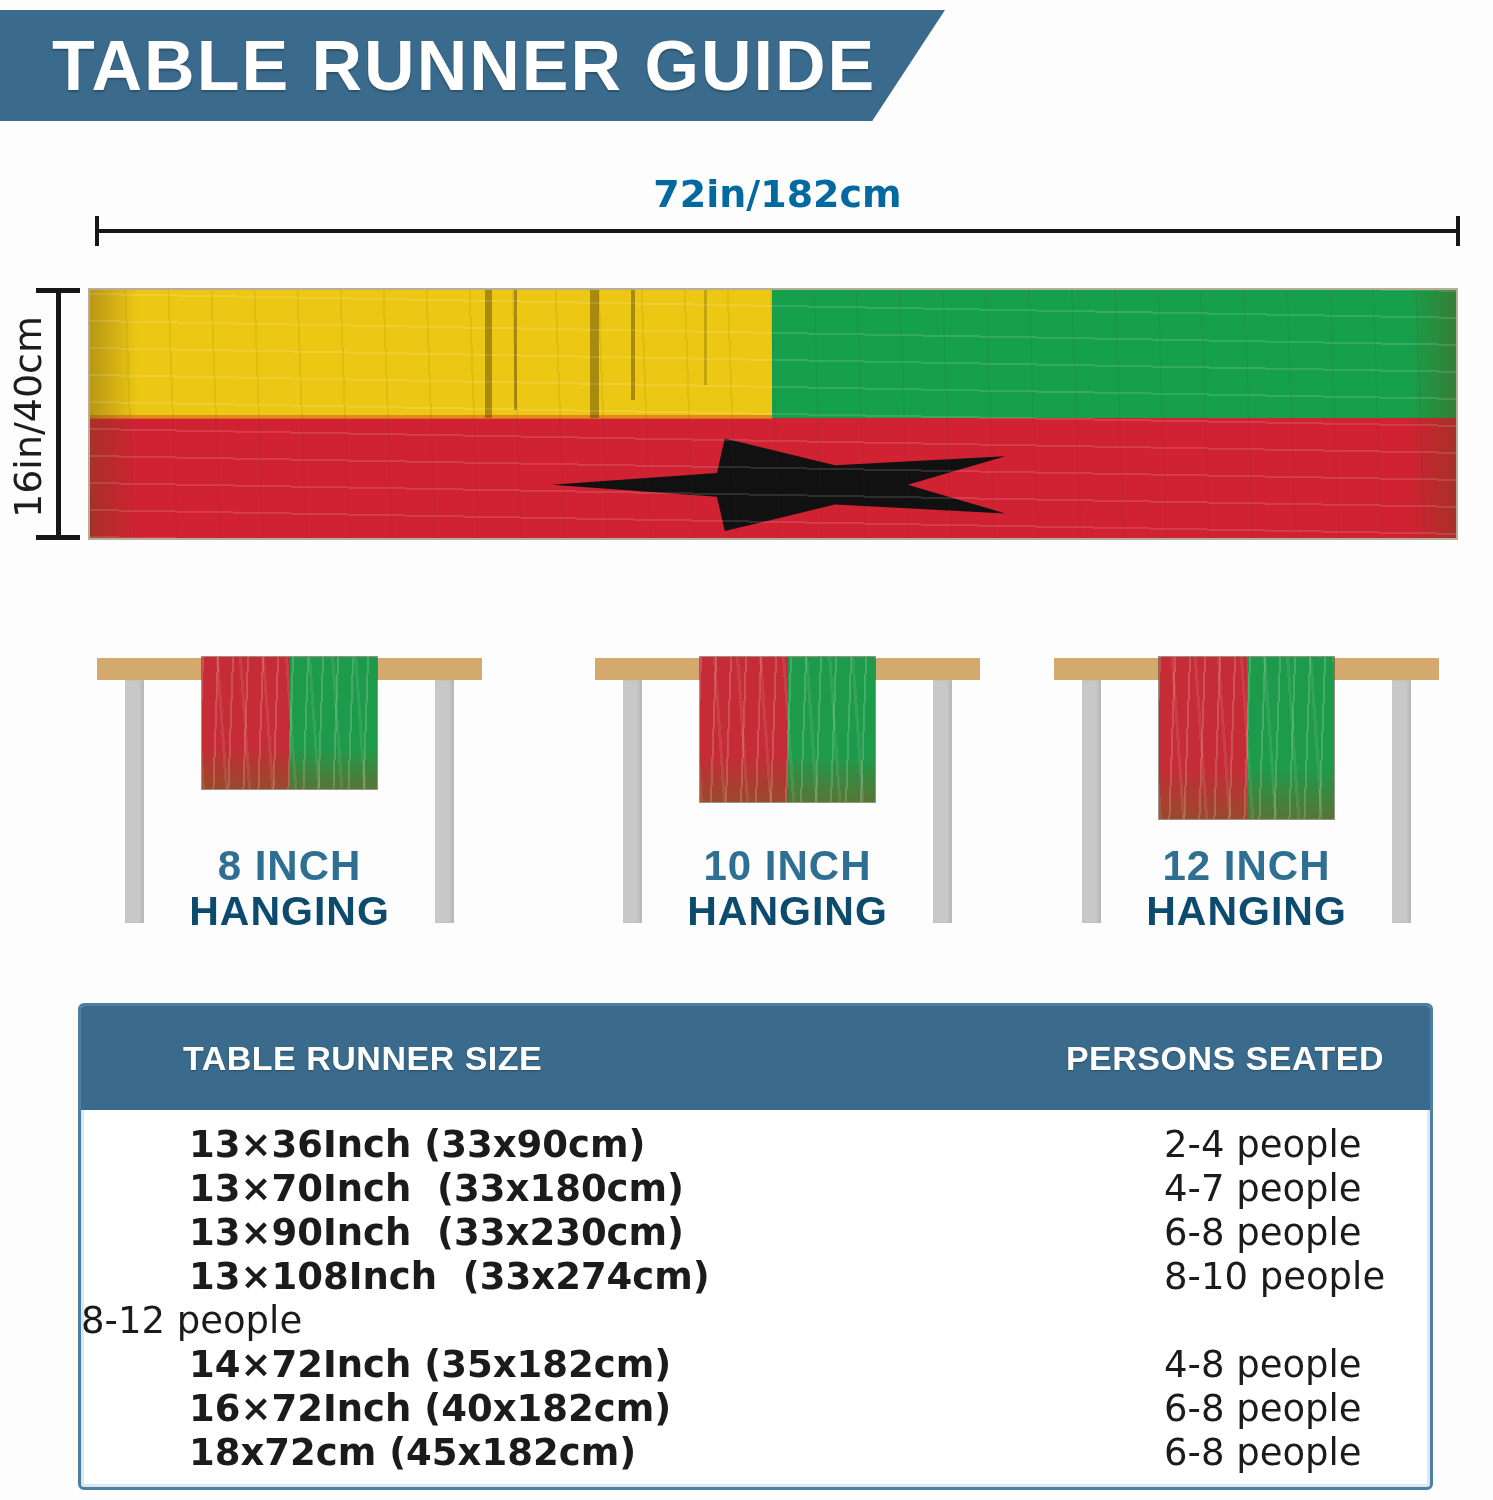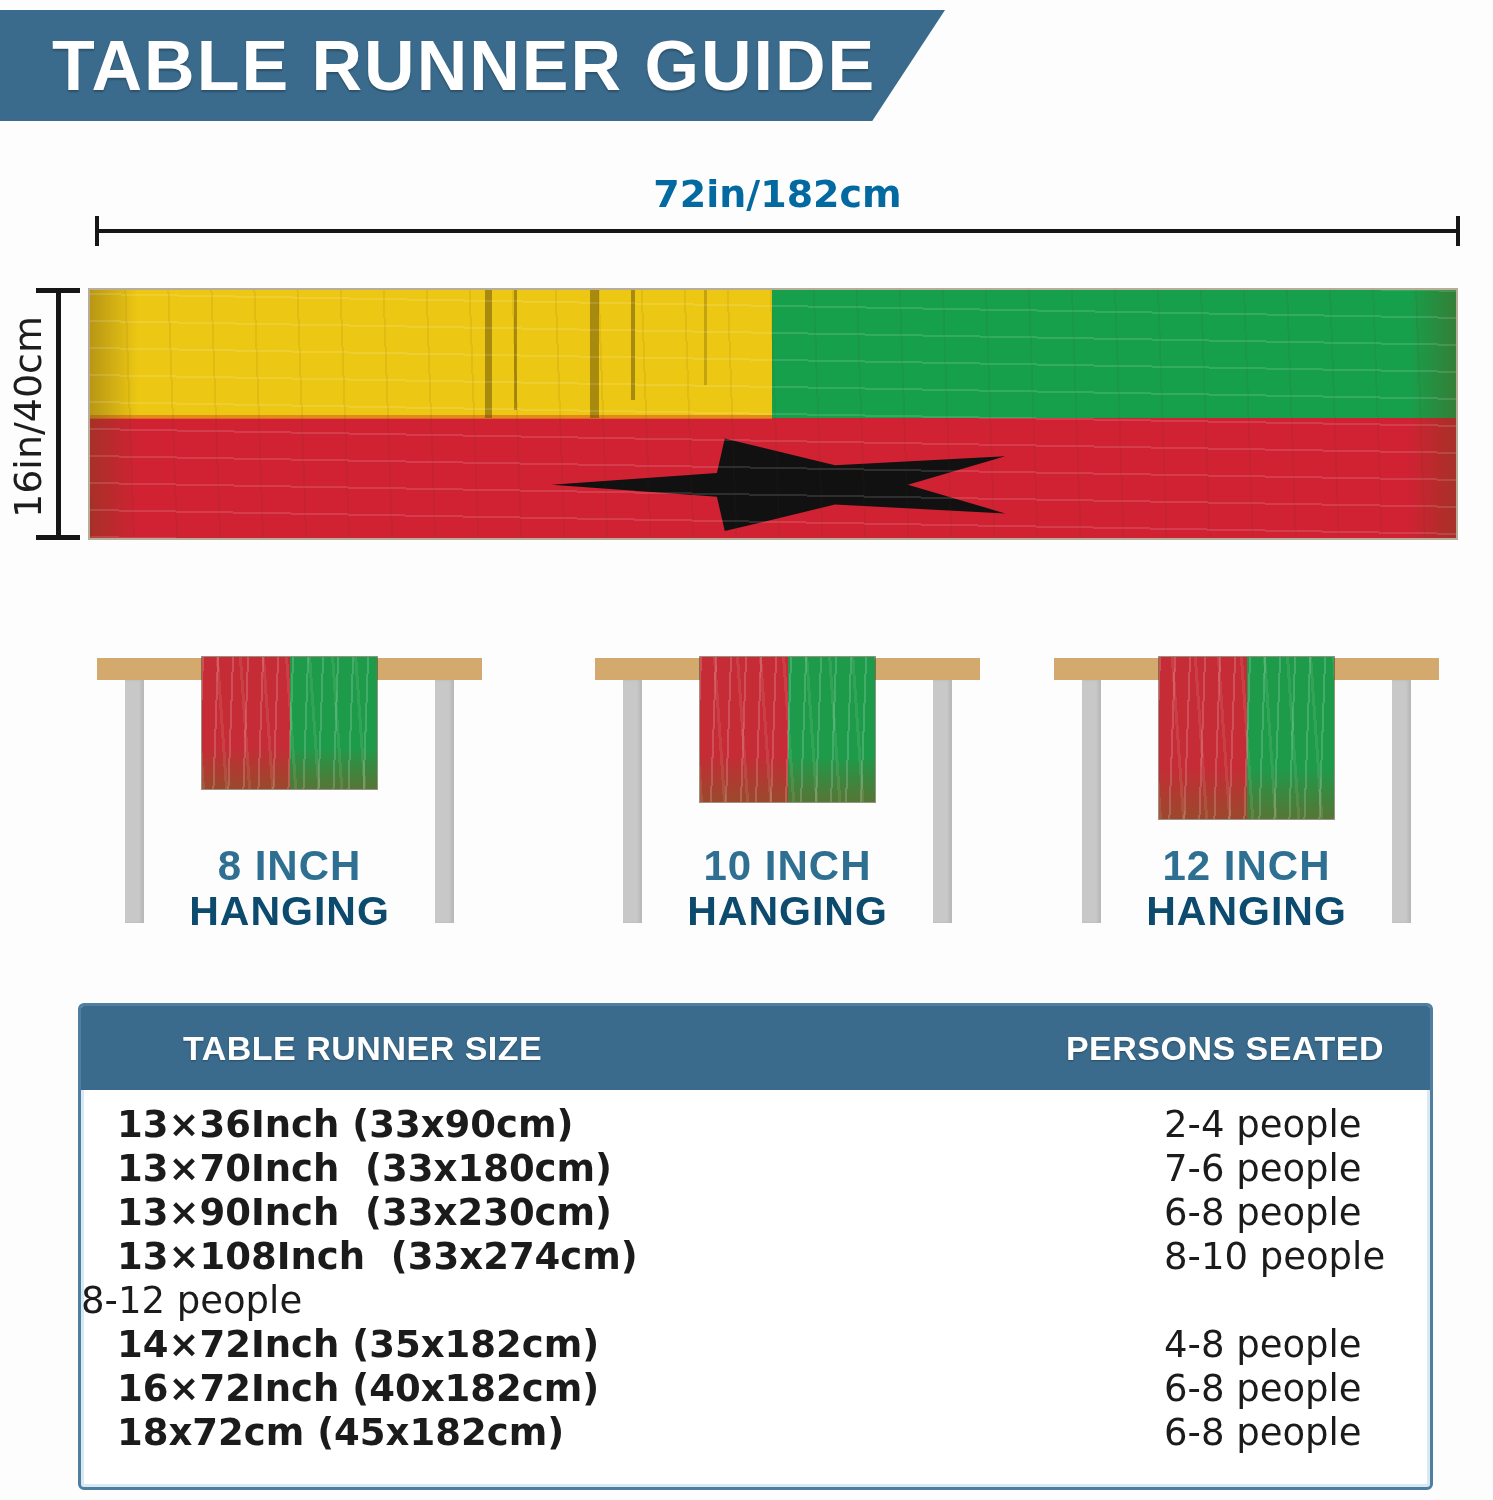--- a/index.html
+++ b/index.html
@@ -120,31 +120,31 @@
   
   .size-table {
     position:absolute; left:78px; top:1003px; width:1355px; height:487px;
     background:#fff;
     border:3px solid var(--table_border_blue);
     border-radius:6px;
     box-shadow:inset 0 0 0 3px #d9e9f4;
     overflow:hidden;
   }
   .size-header {
-    height:84px; background:var(--banner_blue);
+    height:104px; background:var(--banner_blue);
     display:flex; align-items:center; justify-content:space-between;
     padding:0 46px 0 102px;
     font-family:"Liberation Sans", sans-serif;
     font-weight:bold; font-size:34px; letter-spacing:.5px; color:#fff;
   }
   .size-header .hdr { text-shadow:0 1px 2px rgba(0,0,0,.3); }
   .size-body { padding:12px 0 0 0; }
   .size-row { display:flex; align-items:center; height:44px; }
   .cell-size {
-    flex:1; padding-left:36px;
+    flex:1; padding-left:108px;
     font-size:37px; font-weight:600; color:#1b1b1b; white-space:pre;
   }
   .cell-persons {
     width:266px; text-align:left;
     font-size:37px; font-weight:400; color:#1b1b1b; white-space:nowrap;
   }
 </style>
 </head>
 <body>
 
@@ -222,21 +222,21 @@
       <span class="hdr">TABLE RUNNER SIZE</span>
       <span class="hdr">PERSONS SEATED</span>
     </div>
     <div class="size-body">
       <div class="size-row">
         <div class="cell-size">13×36Inch (33x90cm)</div>
         <div class="cell-persons">2-4 people</div>
       </div>
       <div class="size-row">
         <div class="cell-size">13×70Inch  (33x180cm)</div>
-        <div class="cell-persons">7-6 people</div>
+        <div class="cell-persons">4-7 people</div>
       </div>
       <div class="size-row">
         <div class="cell-size">13×90Inch  (33x230cm)</div>
         <div class="cell-persons">6-8 people</div>
       </div>
       <div class="size-row">
         <div class="cell-size">13×108Inch  (33x274cm)</div>
         <div class="cell-persons">8-10 people</div>
       </div>
       <div class="size-row">

